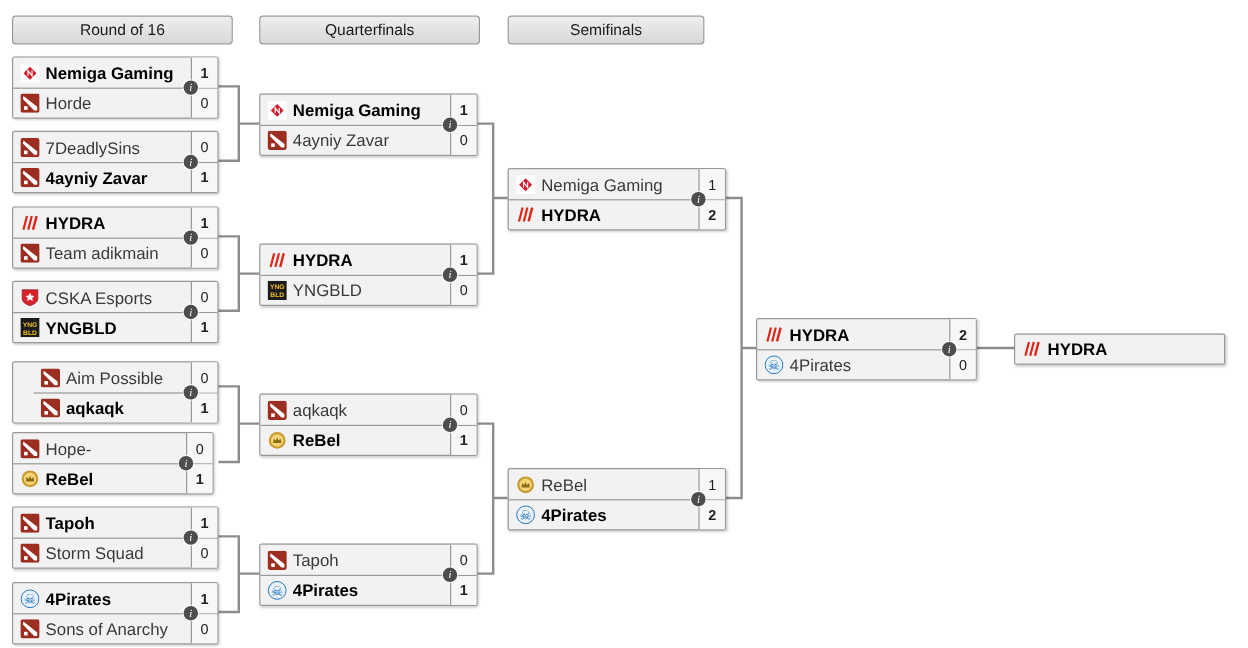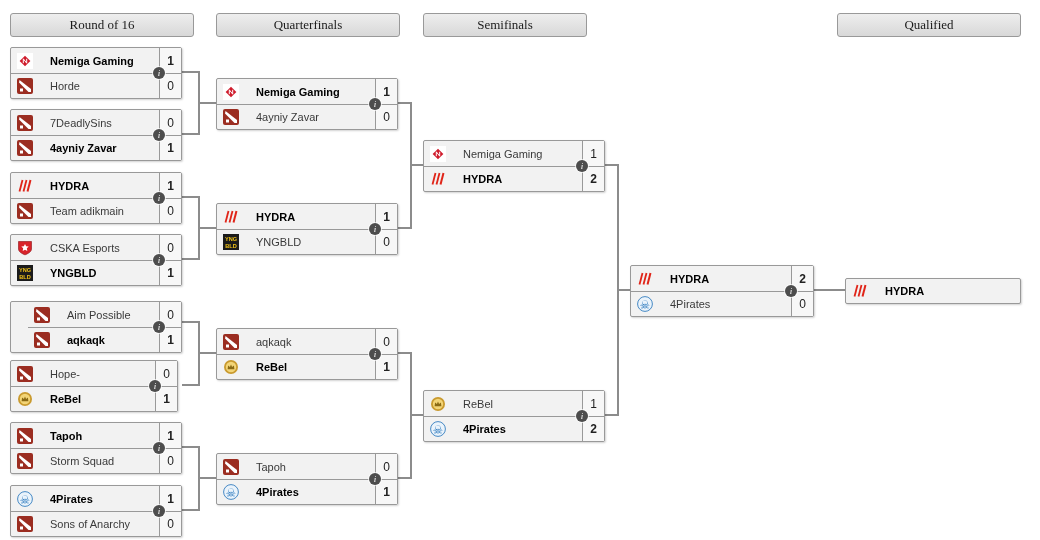--- a/index.html
+++ b/index.html
@@ -3,32 +3,32 @@
 <meta charset="utf-8">
 <style>
   *{box-sizing:border-box;}
   html,body{margin:0;padding:0;background:#fff;}
   body{font-family:"Liberation Sans",sans-serif;}
   #bracket{position:relative;width:1040px;height:540px;background:#fff;overflow:hidden;}
   .round-header{
     position:absolute;height:24px;line-height:22px;text-align:center;
     font-size:13px;color:#1a1a1a;
     background:linear-gradient(#eeeeee,#d8d8d8);
-    border:1px solid #999;border-radius:3px;font-family:Liberation Serif, serif;
+    border:1px solid #999;border-radius:3px;
   }
   .connectors{position:absolute;left:0;top:0;pointer-events:none;}
   .match{
     position:absolute;background:#f2f2f2;border:1px solid #999;
     border-radius:2px;box-shadow:1px 1px 2px rgba(0,0,0,.18);
   }
   .team-row{display:flex;align-items:center;height:25px;cursor:pointer;}
   .team-row + .team-row{border-top:1px solid #999;}
   .ticon{width:16px;height:16px;margin:0 5px 0 6px;flex:0 0 16px;display:block;}
   .ticon svg{width:16px;height:16px;display:block;}
-  .team-name{flex:1;font-size:11px;color:#3a3a3a;white-space:nowrap;overflow:hidden;margin-left:12px;}
+  .team-name{flex:1;font-size:14px;color:#3a3a3a;white-space:nowrap;overflow:hidden;}
   .winner .team-name{font-weight:bold;color:#000;}
   .score{
     width:22px;align-self:stretch;border-left:1px solid #999;
     display:flex;align-items:center;justify-content:center;
     font-size:12px;color:#222;background:#f7f7f7;
   }
   .winner .score{font-weight:bold;}
   .info-badge{
     position:absolute;right:16px;top:19px;width:12px;height:12px;border-radius:50%;
     background:#4d4d4d;color:#fff;font-size:9px;line-height:12px;text-align:center;
@@ -37,21 +37,20 @@
   }
   .qualified-box .team-row{height:24px;}
 </style>
 </head>
 <body>
 
 <div id="bracket">
     <div class="round-header" style="left: 10px; top: 13px; width: 184px;">Round of 16</div>
     <div class="round-header" style="left: 216px; top: 13px; width: 184px;">Quarterfinals</div>
     <div class="round-header" style="left: 423px; top: 13px; width: 164px;">Semifinals</div>
-    <div class="round-header" style="left: 837px; top: 13px; width: 184px;">Qualified</div>
     <svg class="connectors" width="1040" height="540">
       <path d="M182 72 H199 V134 H182 M199 103 H216 M182 197 H199 V259 H182 M199 228 H216 M182 322 H199 V385 H182 M199 353 H216 M182 447 H199 V510 H182 M199 478 H216 M398 103 H411 V228 H398 M411 165 H423 M398 353 H411 V478 H398 M411 415 H423 M605 165 H618 V415 H605 M618 290 H630 M814 290 H845" fill="none" stroke="#8c8c8c" stroke-width="2"></path>
     </svg>
     <div class="match" style="left: 10px; top: 47px; width: 172px;">
       <div class="team-row winner">
         <span class="ticon">
           <svg viewBox="0 0 16 16">
             <rect width="16" height="16" fill="#fff"></rect>
             <rect x="4.2" y="4.2" width="7.6" height="7.6" fill="#cf1b2b" transform="rotate(45 8 8)"></rect>
             <path d="M6.3 10.2 L6.3 5.8 L9.7 10.2 L9.7 5.8" stroke="#fff" stroke-width="1" fill="none"></path>

